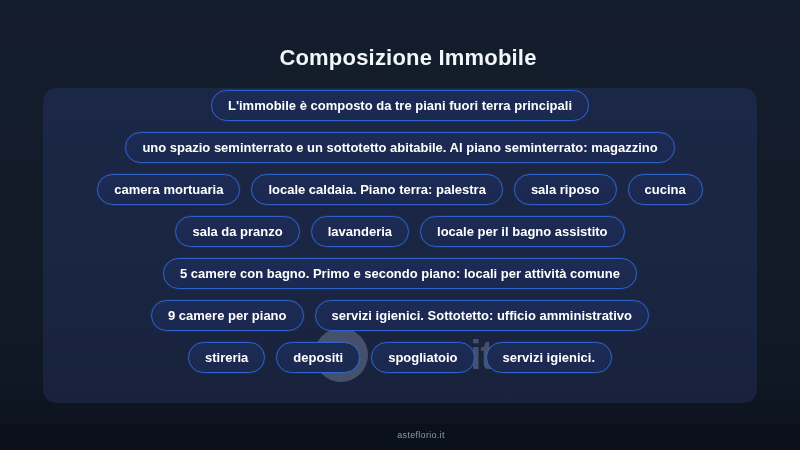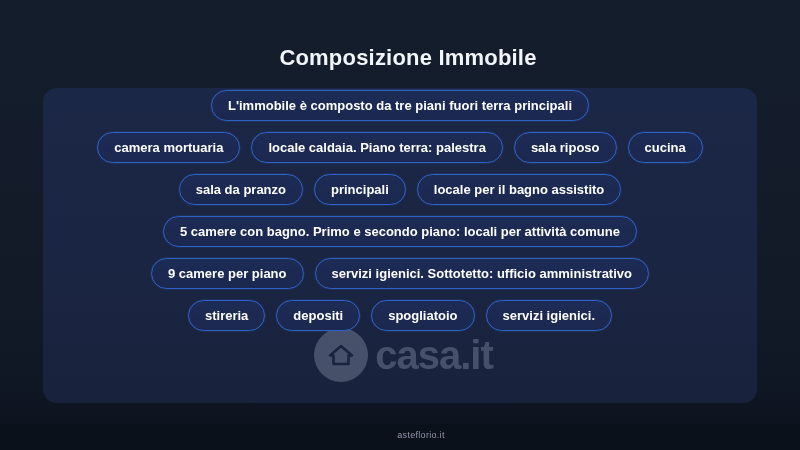--- a/index.html
+++ b/index.html
@@ -155,28 +155,31 @@
       </svg>
     </span>
     <span class="wm-text">casa.it</span>
   </div>
 
   <div id="rows">
       <div class="pill-row">
         <div class="pill">L'immobile è composto da tre piani fuori terra principali</div>
       </div>
       <div class="pill-row">
+        <div class="pill">uno spazio seminterrato e un sottotetto abitabile. Al piano seminterrato: magazzino</div>
+      </div>
+      <div class="pill-row">
         <div class="pill">camera mortuaria</div>
         <div class="pill">locale caldaia. Piano terra: palestra</div>
         <div class="pill">sala riposo</div>
         <div class="pill">cucina</div>
       </div>
       <div class="pill-row">
         <div class="pill">sala da pranzo</div>
-        <div class="pill">principali</div>
+        <div class="pill">lavanderia</div>
         <div class="pill">locale per il bagno assistito</div>
       </div>
       <div class="pill-row">
         <div class="pill">5 camere con bagno. Primo e secondo piano: locali per attività comune</div>
       </div>
       <div class="pill-row">
         <div class="pill">9 camere per piano</div>
         <div class="pill">servizi igienici. Sottotetto: ufficio amministrativo</div>
       </div>
       <div class="pill-row">

